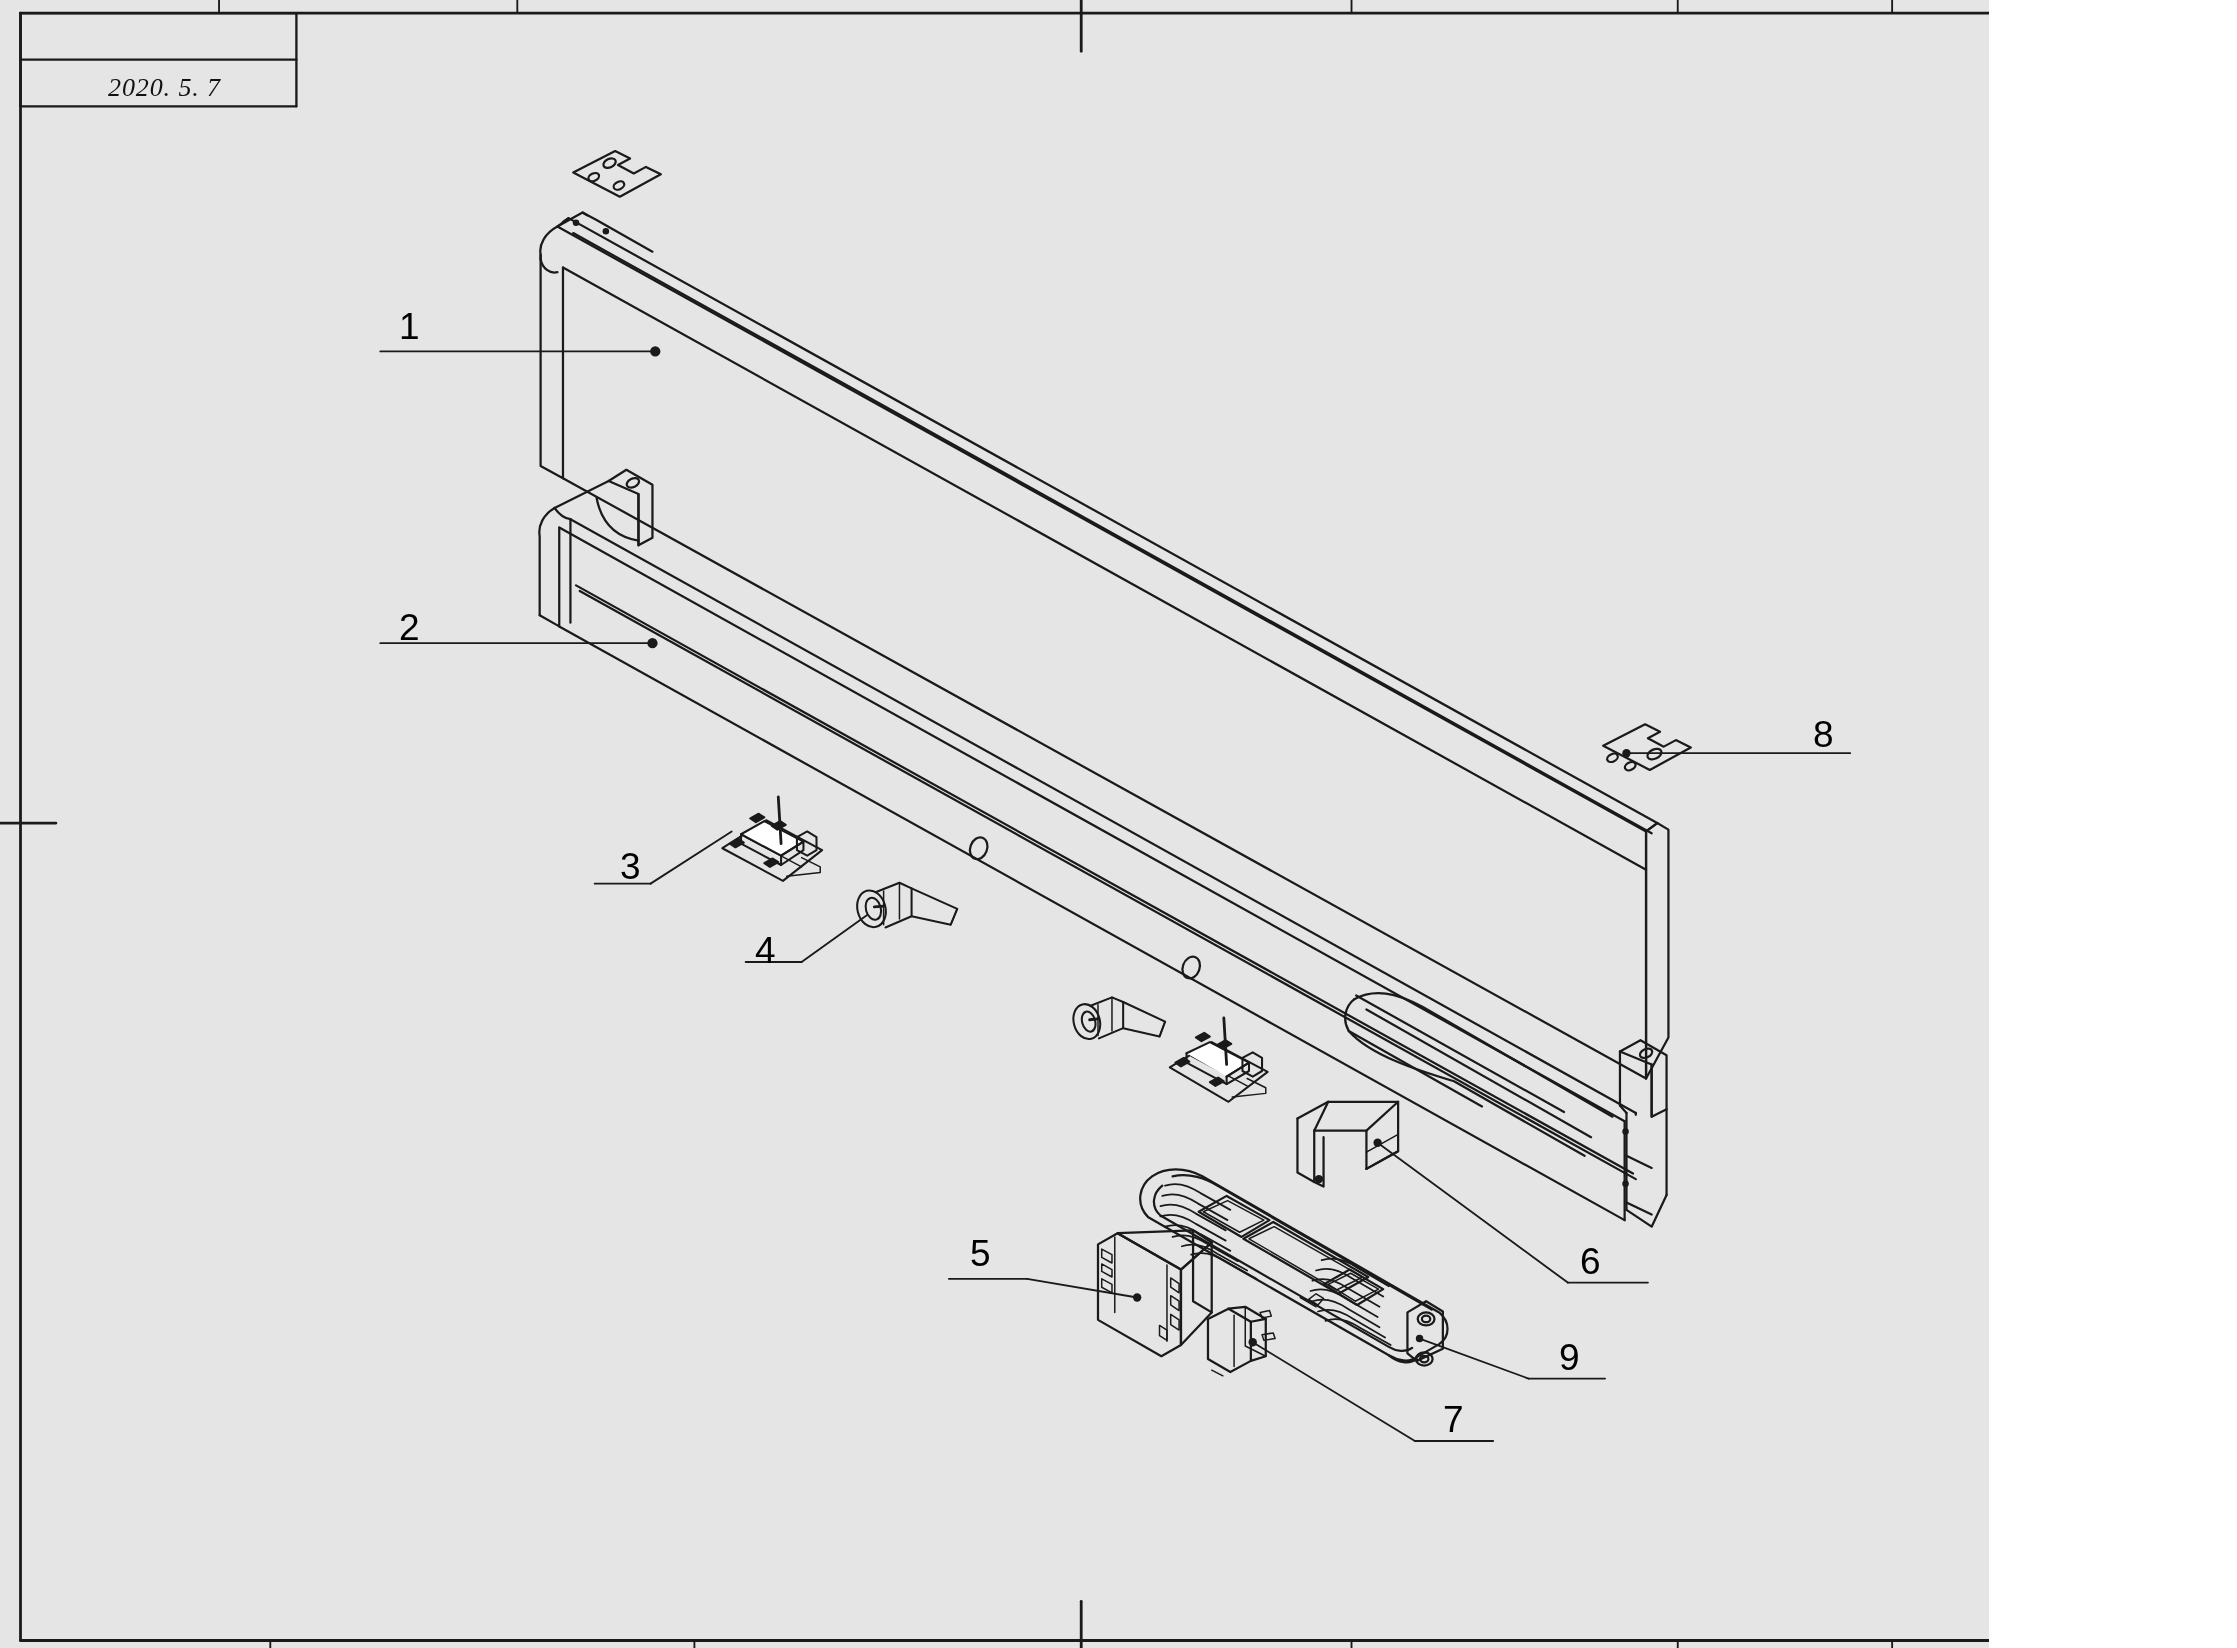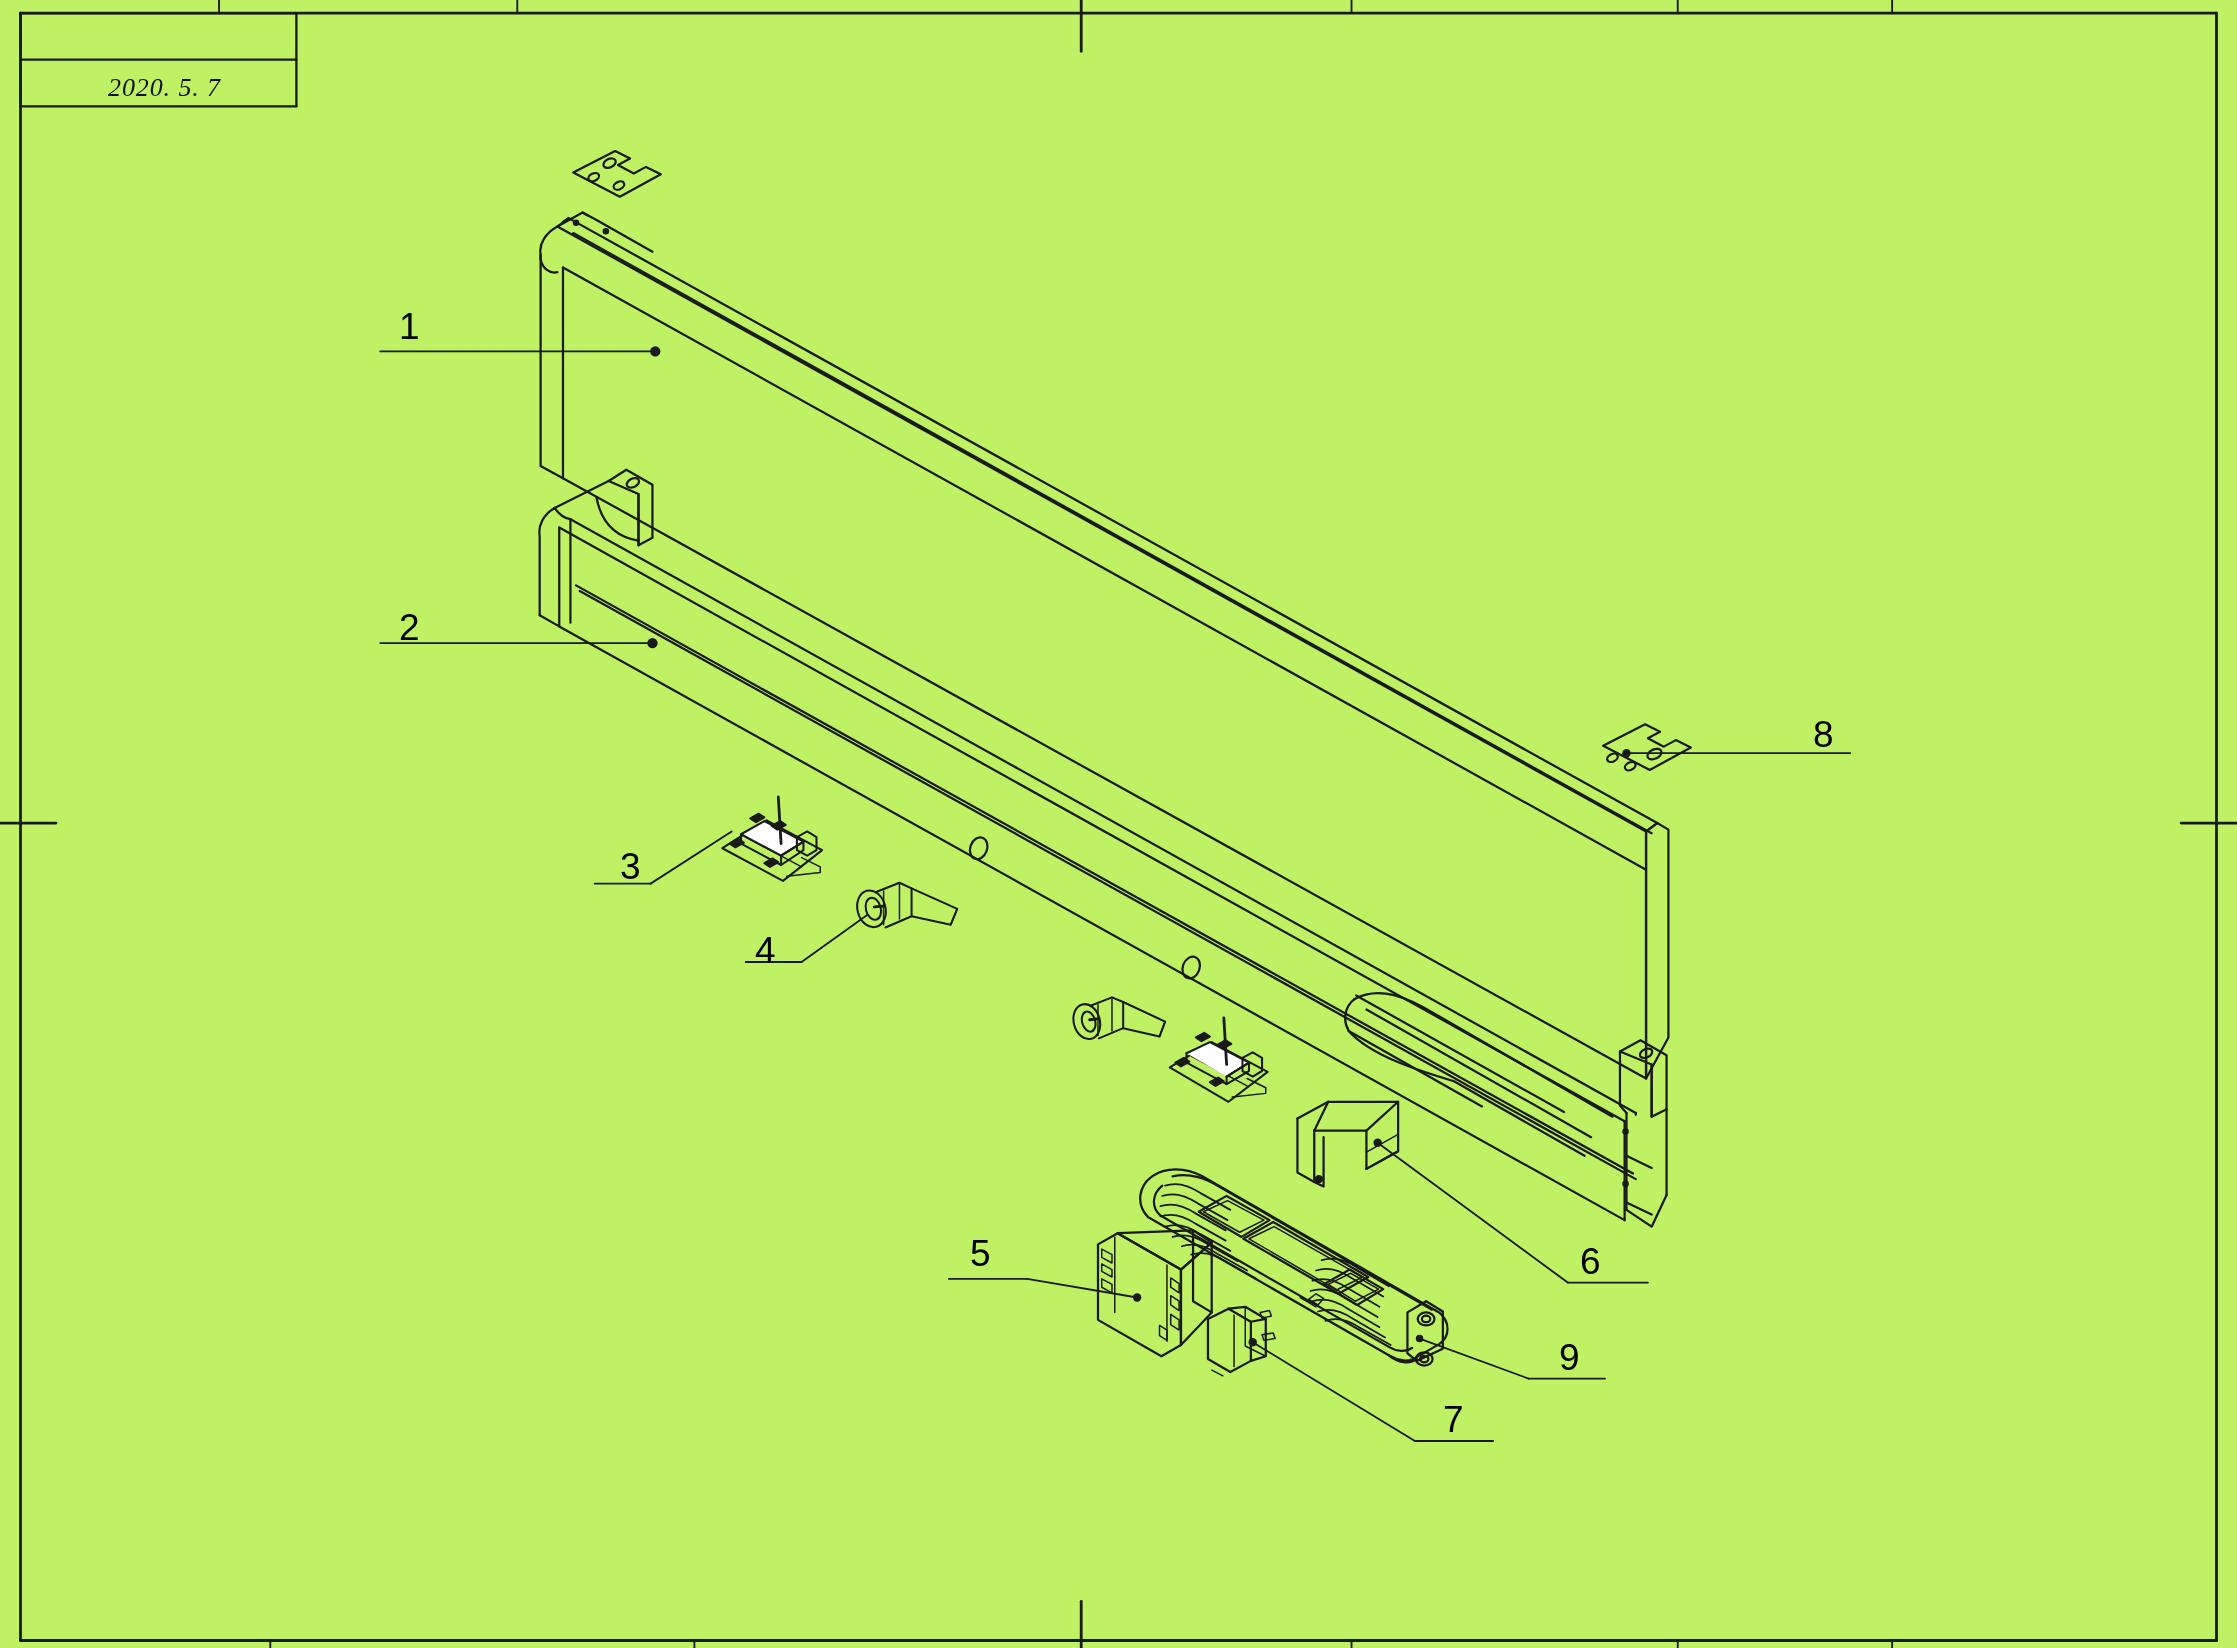--- a/index.html
+++ b/index.html
@@ -2,25 +2,26 @@
 <html style="font-size:15px"><head>
 <meta charset="utf-8">
 <style>
   html, body {
     margin: 0;
     padding: 0;
     background: #ffffff;
   }
   #sheet {
     position: relative;
-    width: 2237px;
+    width: 1957px;
     height: 1648px;
-    background: #bef264;
+    background: #e5e5e5;
     font-family: "Liberation Sans", sans-serif;
     overflow: hidden;
+    padding-left: 32px;
   }
   #drawing-svg {
     position: absolute;
     left: 0;
     top: 0;
     width: 2237px;
     height: 1648px;
   }
   .callout-text {
     position: absolute;

